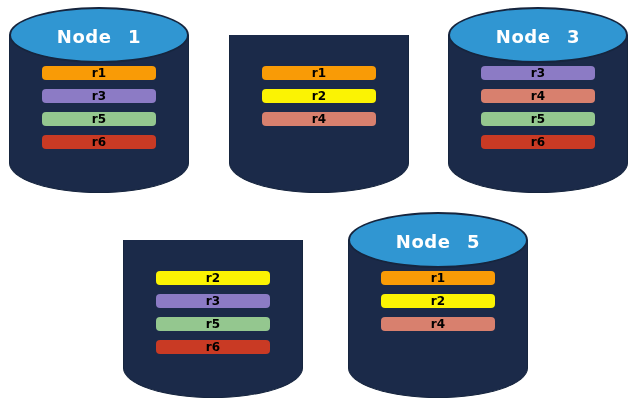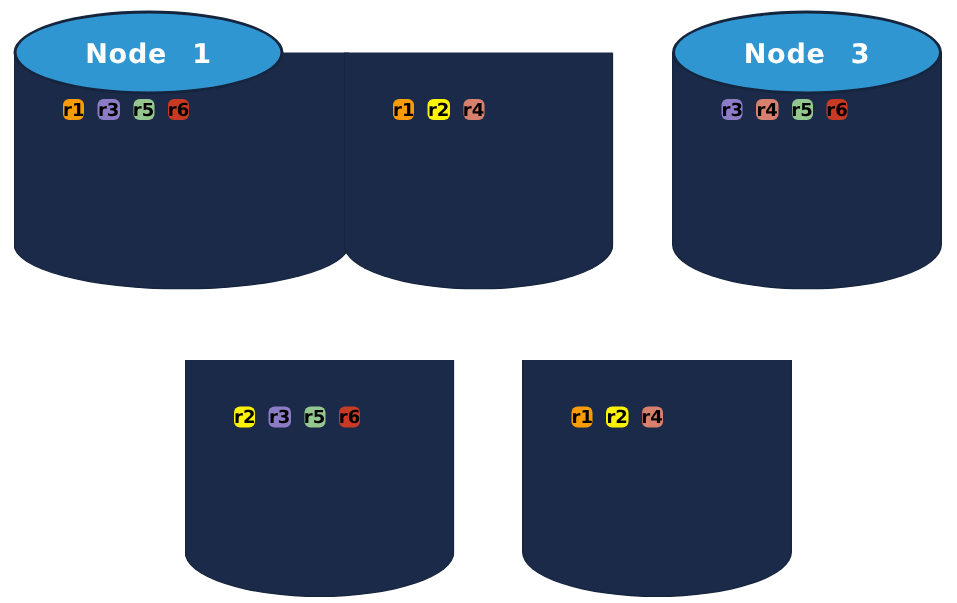--- a/index.html
+++ b/index.html
@@ -11,21 +11,21 @@
     height: 402px;
     background: #ffffff;
     overflow: hidden;
   }
 
   .cylinder {
     position: absolute;
     width: 180px;
     height: 186px;
   }
-  .pos-0 { left: 9px;   top: 7px; padding-left: 44px; }
+  .pos-0 { left: 9px;   top: 7px; }
   .pos-1 { left: 229px; top: 7px; }
   .pos-2 { left: 448px; top: 7px; }
   .pos-3 { left: 123px; top: 212px; }
   .pos-4 { left: 348px; top: 212px; }
 
   .cyl-body {
     position: absolute;
     left: 0; right: 0;
     top: 28px; bottom: 0;
     background: var(--node-fill, #1B2A49);
@@ -58,21 +58,21 @@
     padding-top: 2px;
     white-space: nowrap;
   }
 
   .bars {
     position: absolute;
     top: 59px;
     left: 33px;
     right: 33px;
     display: flex;
-    flex-direction: row;
+    flex-direction: column;
     gap: 9px;
     z-index: 3;
   }
 
   .bar {
     height: 14px;
     border-radius: 4px;
     display: flex;
     align-items: center;
     justify-content: center;
@@ -127,20 +127,23 @@
     <div class="bars">
         <div class="bar" style="background: rgb(251, 243, 3);">r2</div>
         <div class="bar" style="background: rgb(140, 123, 197);">r3</div>
         <div class="bar" style="background: rgb(148, 199, 143);">r5</div>
         <div class="bar" style="background: rgb(201, 58, 36);">r6</div>
       </div>
   </div>
 
   <div class="cylinder pos-4">
     <div class="cyl-body"></div>
+    <div class="cyl-top">
+      <span class="node-title">Node 5</span>
+    </div>
     <div class="bars">
         <div class="bar" style="background: rgb(249, 155, 6);">r1</div>
         <div class="bar" style="background: rgb(251, 243, 3);">r2</div>
         <div class="bar" style="background: rgb(216, 128, 110);">r4</div>
       </div>
   </div>
 
 </div>
 
 </body></html>

